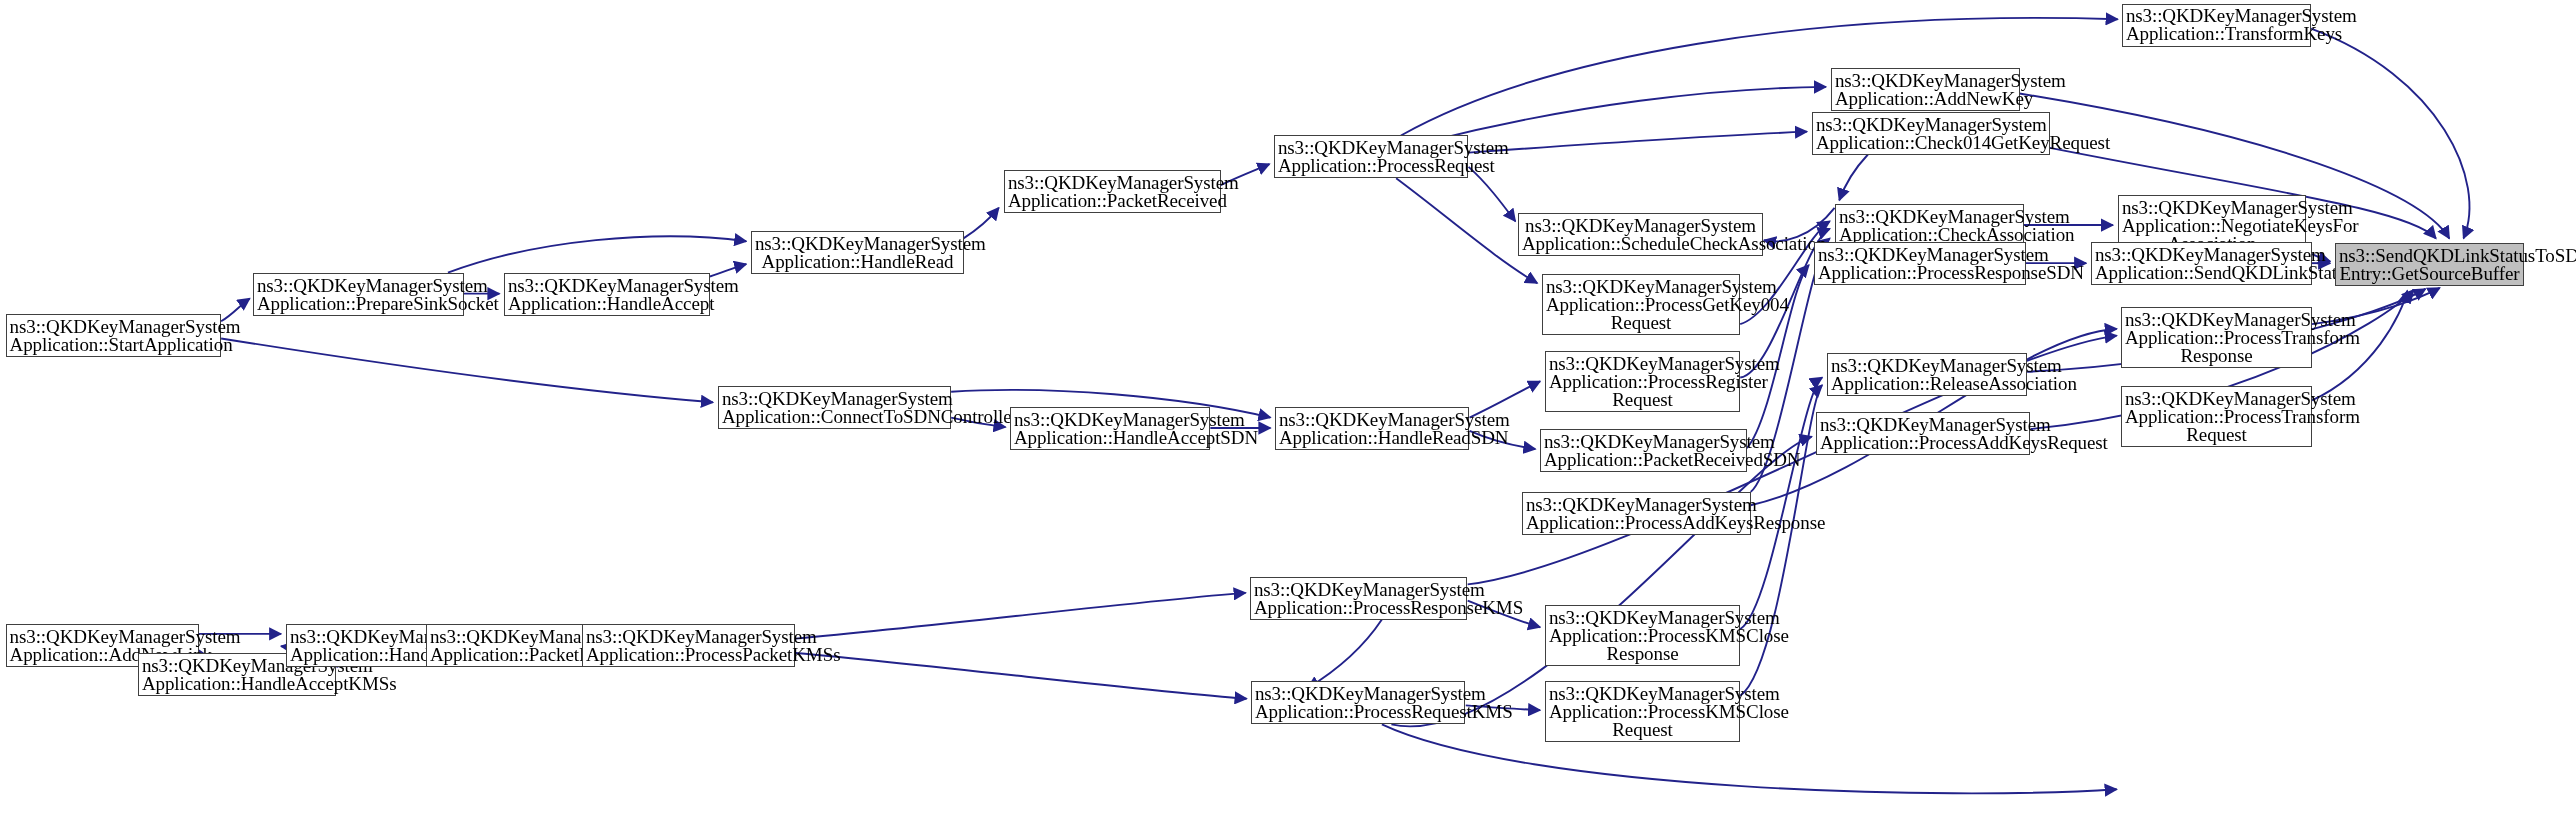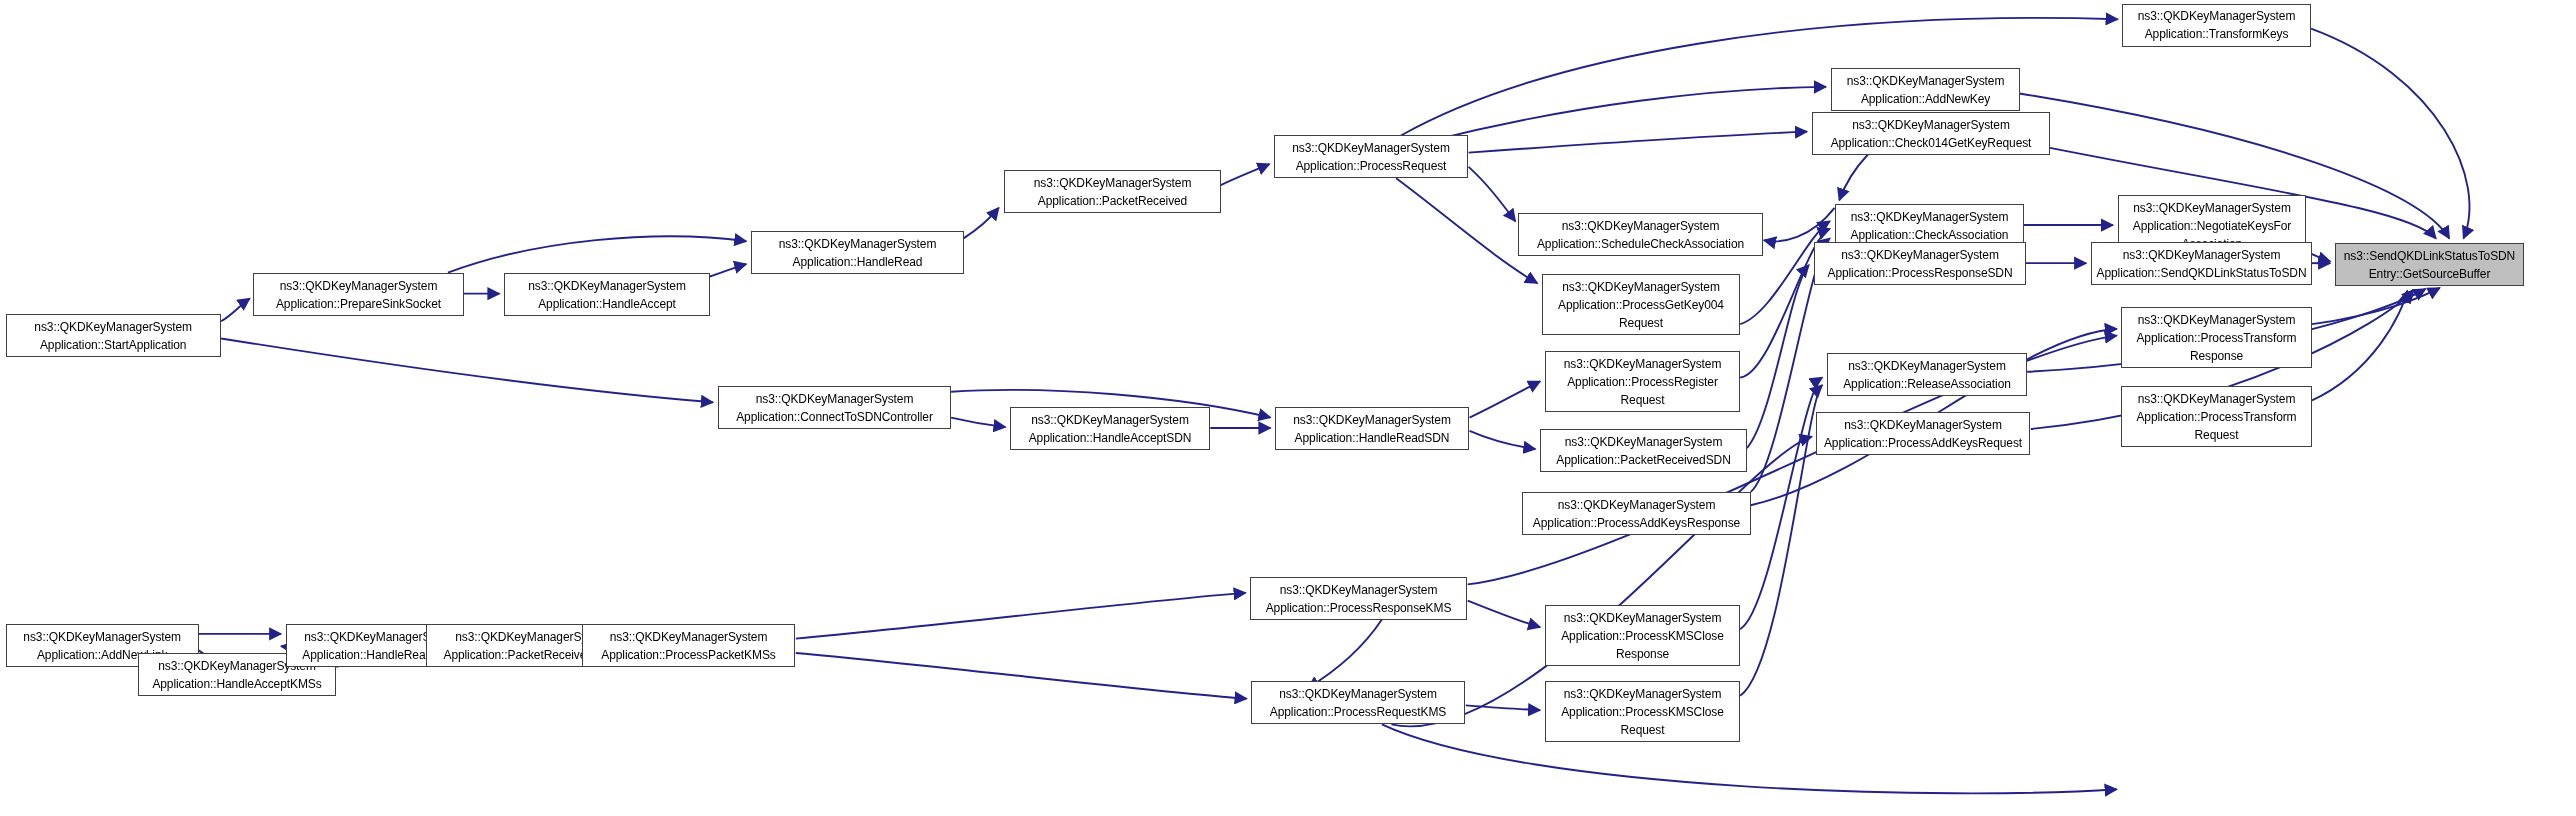--- a/index.html
+++ b/index.html
@@ -26,26 +26,27 @@
   .node {
     position: absolute;
     box-sizing: border-box;
     display: flex;
     align-items: center;
     justify-content: center;
     text-align: center;
     border: 1px solid #404040;
     background: #ffffff;
     color: #000000;
-    font-size: 12px;
+    font-size: 19px;
     line-height: 18px;
     letter-spacing: -0.1px;
     white-space: pre-line;
     padding: 1px 2.9px;
     z-index: 5;
+    font-family: Liberation Serif, serif;
   }
   .node.highlight {
     background: #bfbfbf;
   }
   .node.thick {
     border: 1.9px solid #404040;
   }
   .node-label {
     display: block;
     width: 100%;

